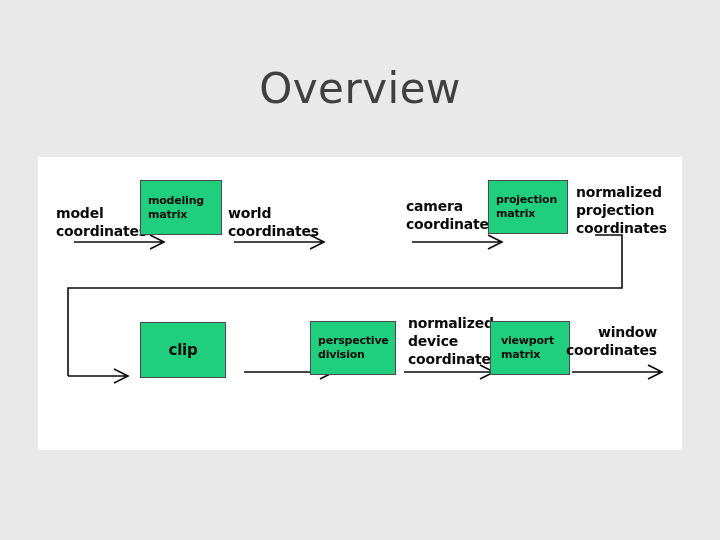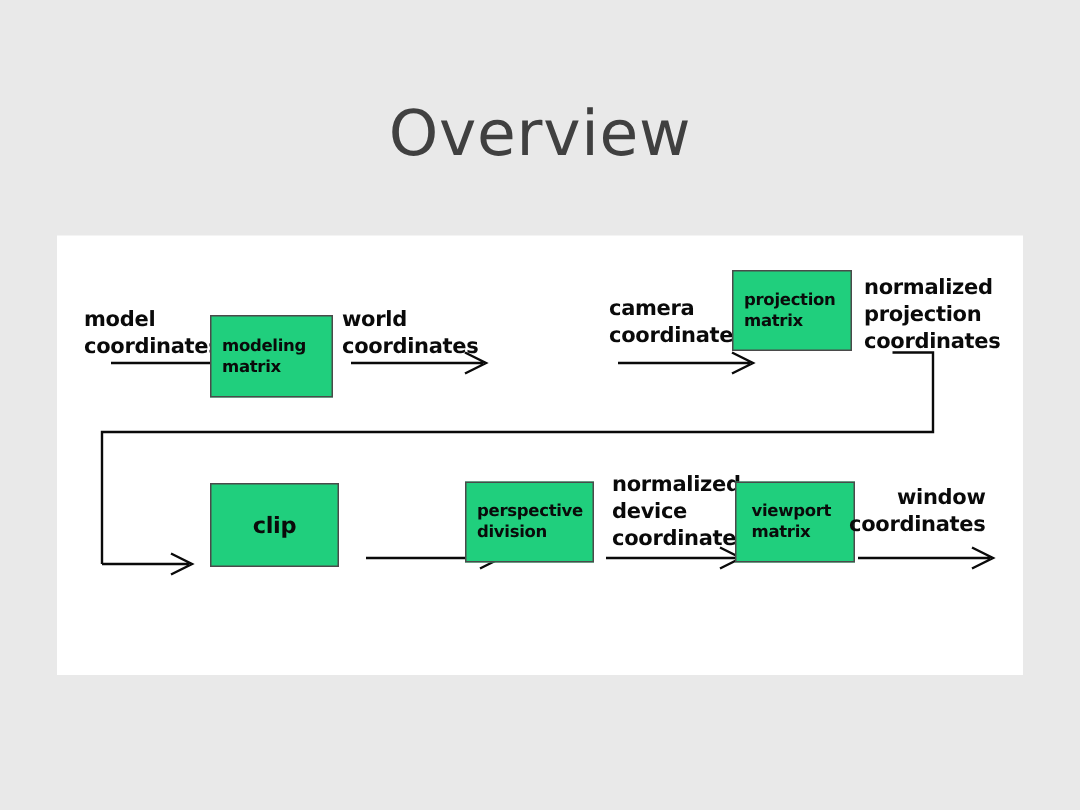--- a/index.html
+++ b/index.html
@@ -133,21 +133,21 @@
 
         <path d="M 206 215 L 294 215 M 282 208 L 296 215 L 282 222"></path>
         <path d="M 366 215 L 454 215 M 442 208 L 456 215 L 442 222"></path>
         <path d="M 534 215 L 622 215 M 610 208 L 624 215 L 610 222"></path>
       </g>
     </svg>
 
     <div class="edge-label" style="left:18px; top:48px;">model
 coordinates</div>
 
-    <div class="node-box" style="left:102px; top:23px; width:82px; height:55px;margin-top:30px;">
+    <div class="node-box" style="left:102px; top:23px; width:82px; height:55px;">
       <span class="node-label">modeling
 matrix</span>
     </div>
 
     <div class="edge-label" style="left:190px; top:48px;">world
 coordinates</div>
 
 
     <div class="edge-label" style="left:368px; top:41px;">camera
 coordinates</div>

